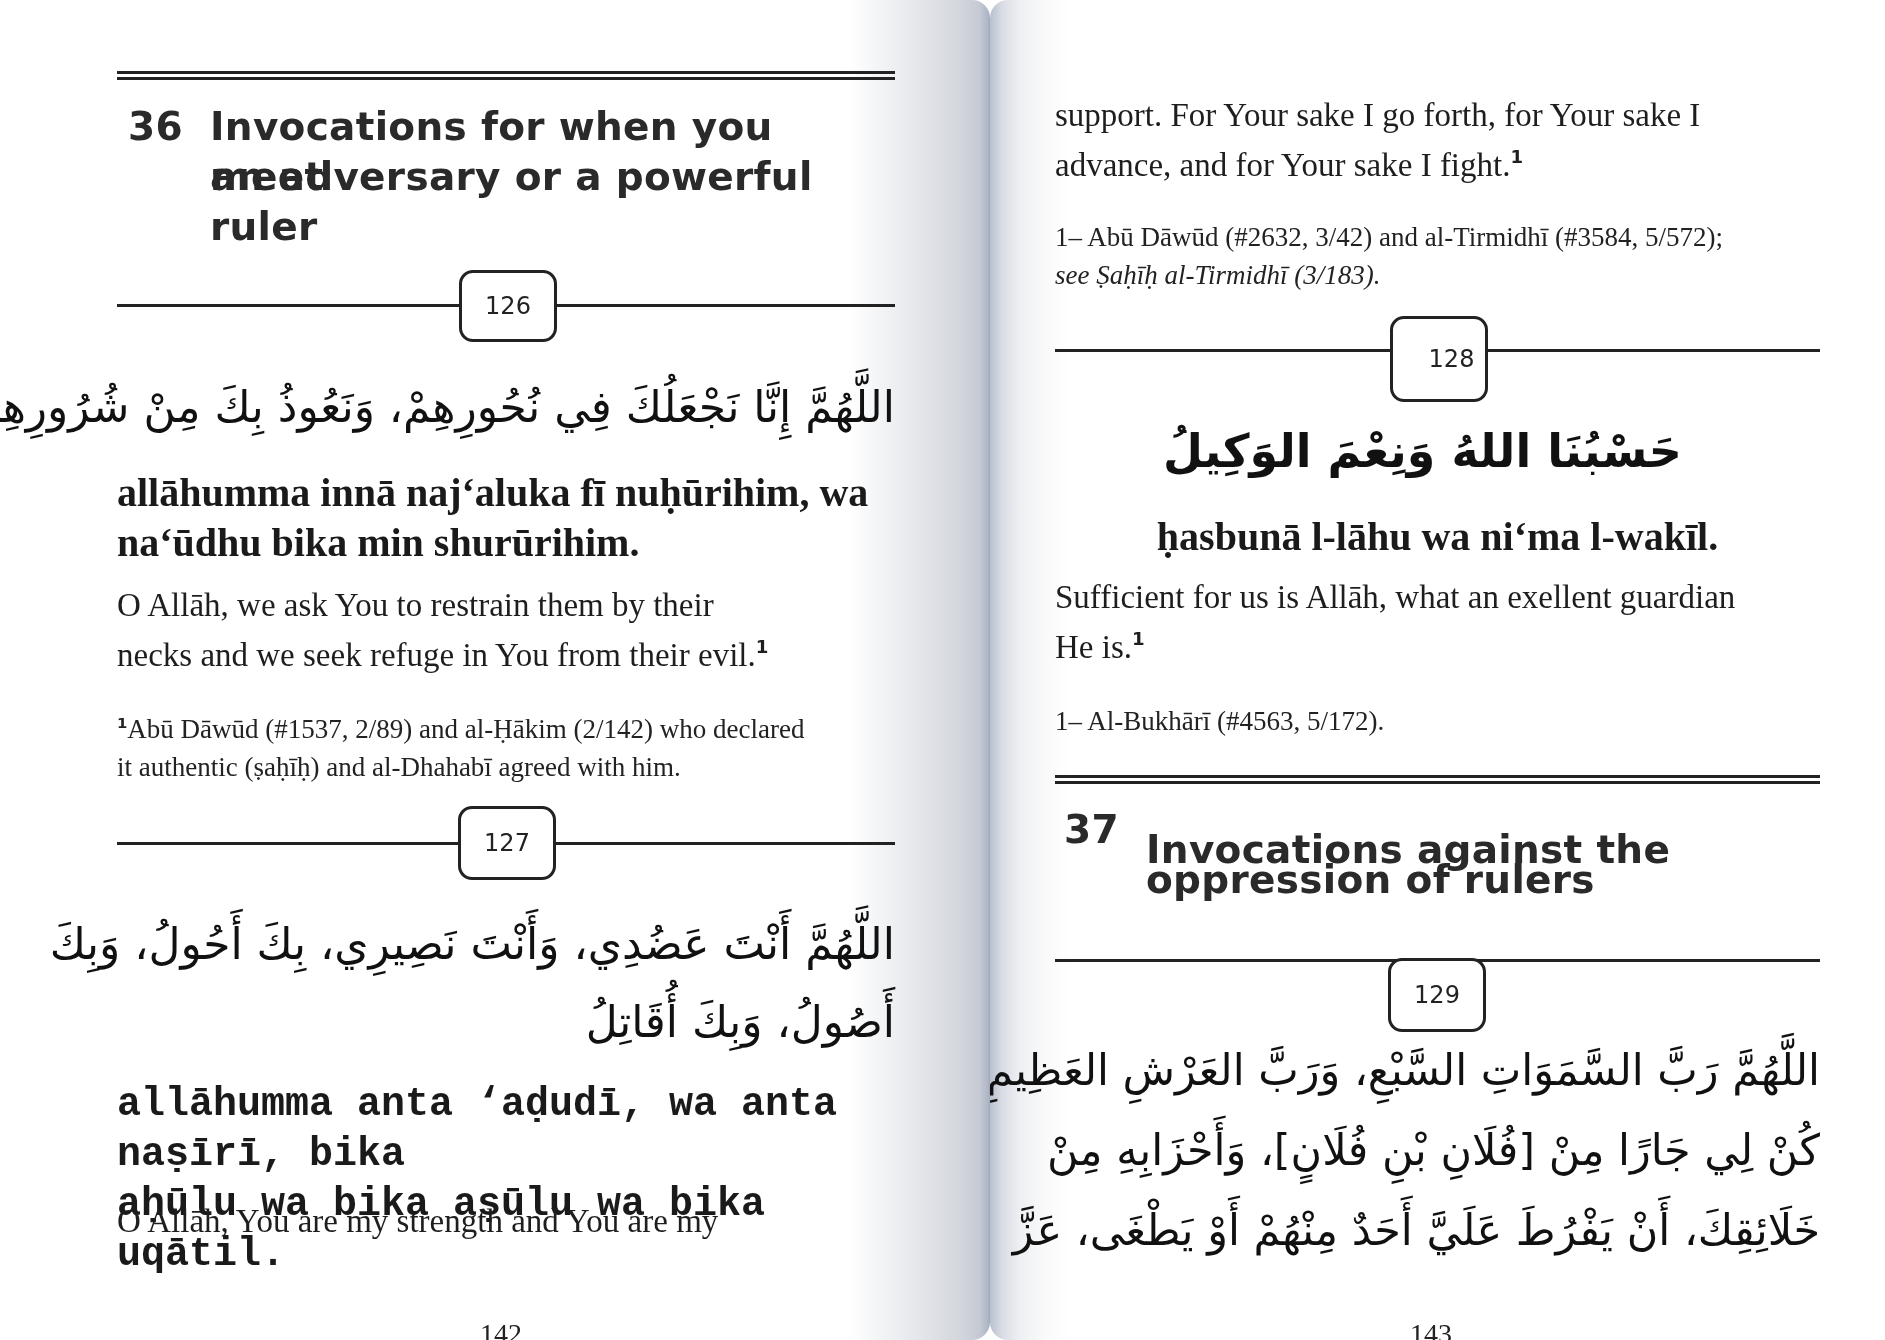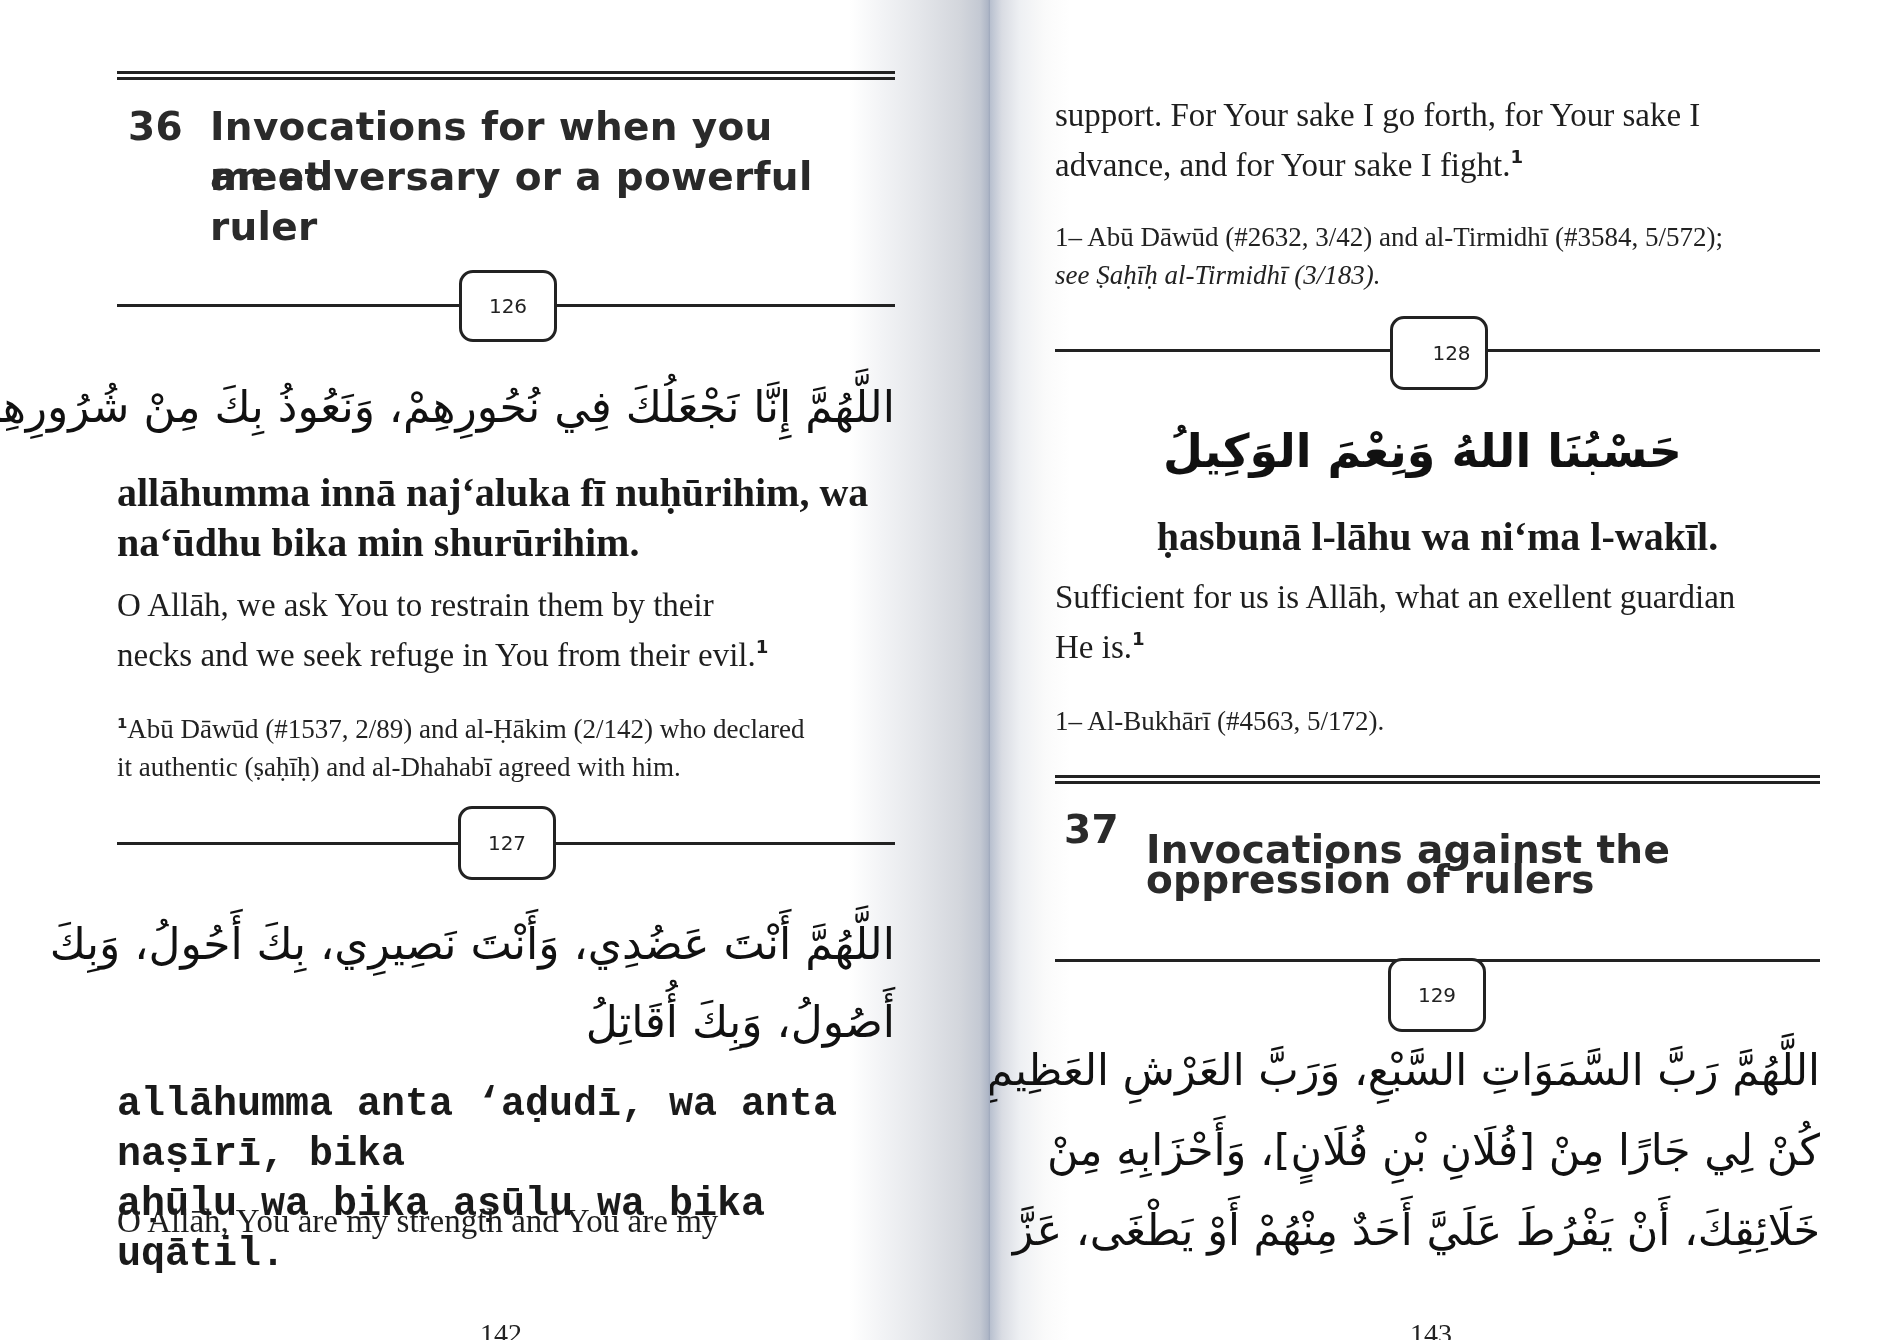--- a/index.html
+++ b/index.html
@@ -3,30 +3,30 @@
 <meta charset="utf-8">
 <style>
   html, body { margin: 0; padding: 0; }
   body {
     width: 1885px; height: 1340px; overflow: hidden; position: relative;
     background: #ffffff;
     font-family: "DejaVu Serif", serif;
     color: #1e1e1e;
   }
   .spread { position: absolute; inset: 0; }
-  .page { position: absolute; top: 0; height: 1340px; overflow: hidden; }
+  .page { position: absolute; top: 0; height: 1340px; overflow: hidden; border-radius: 18px; }
   .page-left { left: 0; width: 990px;
     background: linear-gradient(to right, #ffffff 0px, #ffffff 850px, #f3f4f6 880px, #e4e6ea 920px, #d3d6dc 960px, #c4c9d3 980px, #aeb6c6 988px, #9ea8bc 990px); }
   .page-right { left: 990px; width: 895px;
     background: linear-gradient(to right, #b8c0cf 0px, #d9dce3 12px, #eef0f3 30px, #fafafa 55px, #ffffff 80px, #ffffff 895px); }
   .dbl-rule { position: absolute; height: 3px; border-top: 3px solid #222; border-bottom: 3px solid #222; }
   .rule { position: absolute; height: 3px; background: #222; }
   .badge {
     position: absolute; border: 3px solid #222; border-radius: 14px; background: #fff;
-    font-family: "DejaVu Sans", sans-serif; font-size: 20px; color: #222;
+    font-family: "DejaVu Sans", sans-serif; font-size: 24px; color: #222;
     display: flex; align-items: center; justify-content: center; box-sizing: border-box;
   }
   .heading {
     position: absolute; font-family: "DejaVu Sans", sans-serif; font-weight: bold;
     font-size: 39px; line-height: 50px; color: #2a2a2a; letter-spacing: 0.3px;
   }
   .heading .num { position: absolute; left: 0; top: 0; }
   .heading .txt { position: absolute; top: 0; }
   .arabic {
     position: absolute; direction: rtl; text-align: right;
@@ -109,21 +109,21 @@
       <div>support. For Your sake I go forth, for Your sake I</div>
       <div><span>advance, and for Your sake I fight.</span><sup>1</sup></div>
     </div>
 
     <div class="footnote" style="left:65px; top:218px; width:790px;">
       <div>1– Abū Dāwūd (#2632, 3/42) and al-Tirmidhī (#3584, 5/572);</div>
       <div style="font-style:italic;">see Ṣaḥīḥ al-Tirmidhī (3/183).</div>
     </div>
 
     <div class="rule" style="left:65px; top:349px; width:765px;"></div>
-    <div class="badge" style="left:400px; top:316px; width:98px; height:74px;padding-left:25px;">128</div>
+    <div class="badge" style="left:400px; top:316px; width:98px; height:86px;padding-left:25px;">128</div>
 
     <div class="arabic center" style="left:50px; top:412px; width:765px;font-weight:bold;">حَسْبُنَا اللهُ وَنِعْمَ الوَكِيلُ</div>
 
     <div class="translit center" style="left:65px; top:512px; width:765px;">ḥasbunā l-lāhu wa ni‘ma l-wakīl.</div>
 
     <div class="translation" style="left:65px; top:572px; width:790px;">
       <div>Sufficient for us is Allāh, what an exellent guardian</div>
       <div><span>He is.</span><sup>1</sup></div>
     </div>
 

